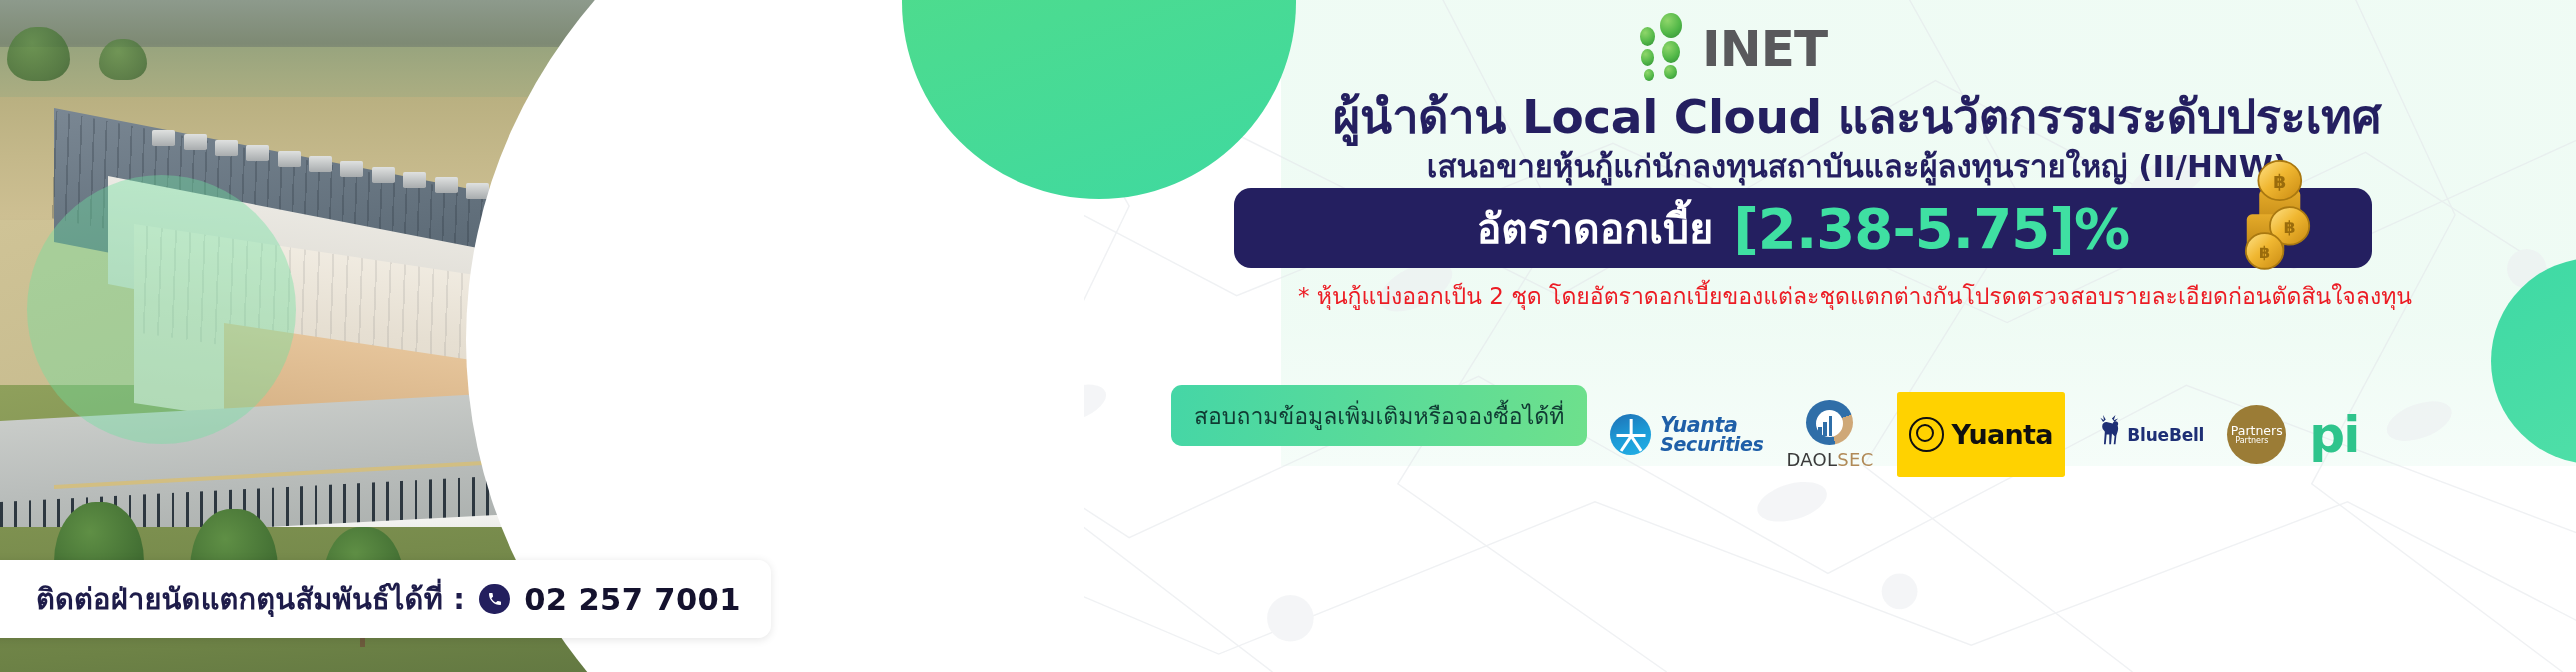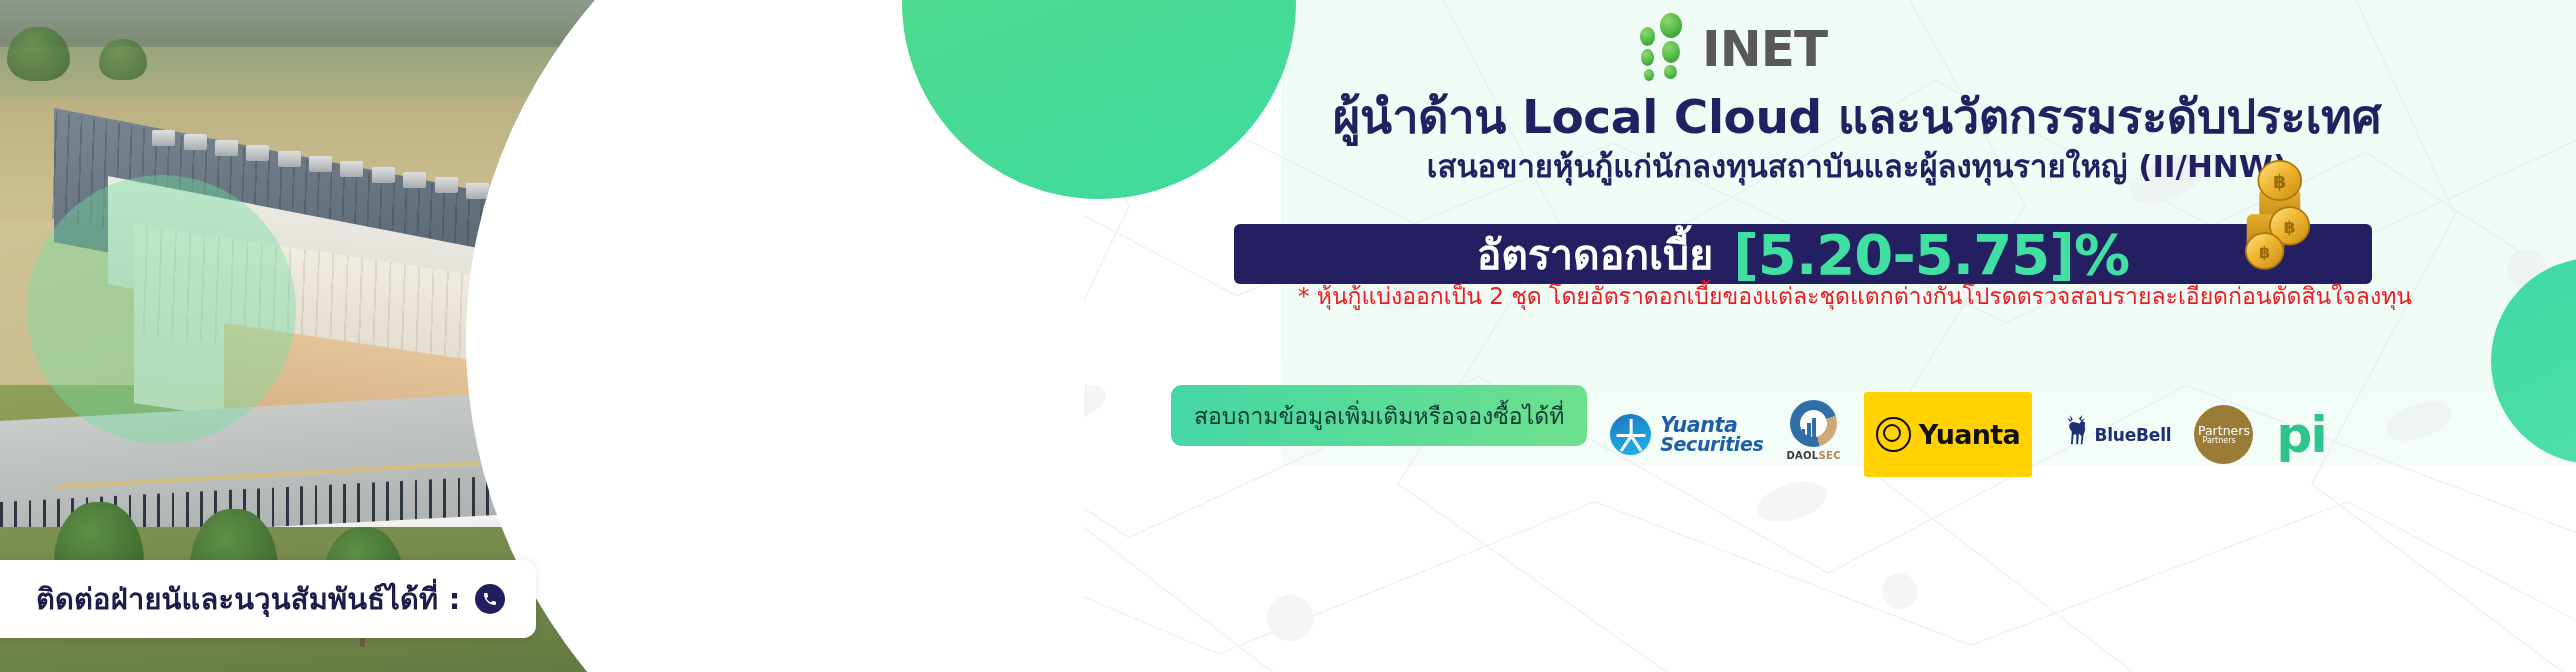--- a/index.html
+++ b/index.html
@@ -146,23 +146,23 @@
     position:absolute;left:0;top:79px;width:1438px;text-align:center;
     font-size:47px;font-weight:700;color:#241f60;letter-spacing:-0.4px;white-space:nowrap;
   }
   .subhead{
     position:absolute;left:0;top:141px;width:1438px;text-align:center;
     font-size:31px;font-weight:700;color:#241f60;white-space:nowrap;
   }
 
   
   .rate-bar{
-    position:absolute;left:96px;top:188px;width:1138px;height:60px;
-    background:#241f60;border-radius:6px;
-    display:flex;align-items:center;justify-content:center;gap:20px;margin-top:36px;
+    position:absolute;left:96px;top:188px;width:1138px;height:80px;
+    background:#241f60;border-radius:17px;
+    display:flex;align-items:center;justify-content:center;gap:20px;
   }
   .rate-label{font-size:41px;font-weight:700;color:#ffffff;white-space:nowrap;}
   .rate-value{font-size:56px;font-weight:700;color:#3fe0a2;white-space:nowrap;letter-spacing:-0.9px;}
   .coins{position:absolute;left:1057px;top:159px;width:116px;height:116px;}
 
   .disclaimer{
     position:absolute;left:-76px;top:278px;width:1586px;text-align:center;
     font-size:23px;font-weight:400;color:#ec1c24;white-space:nowrap;
   }
   .dateline{
@@ -200,21 +200,21 @@
   .yuanta-txt span{display:block;font-size:19px;font-style:italic;font-weight:700;color:#1f5fa8;letter-spacing:-0.4px;}
 
   
   .daol{display:flex;flex-direction:column;align-items:center;gap:3.6px;}
   .daol-mark{position:relative;width:47px;height:47px;border-radius:50%;
     background:conic-gradient(from -10deg,#2f6ea8 0deg 80deg,#cfa878 80deg 175deg,#2f6ea8 175deg 360deg);}
   .daol-mark::after{content:"";position:absolute;left:10px;top:10px;width:27px;height:27px;
     border-radius:50%;background:#fff;}
   .daol-bars{position:absolute;left:11.6px;bottom:9px;display:flex;align-items:flex-end;gap:1.8px;z-index:2;}
   .daol-bars i{display:block;width:3.6px;background:#2f6ea8;}
-  .daol-txt{font-size:10px;font-weight:700;color:#3a3a3a;letter-spacing:0.3px;white-space:nowrap;}
+  .daol-txt{font-size:18px;font-weight:400;color:#3a3a3a;letter-spacing:0.3px;white-space:nowrap;}
   .daol-txt em{font-style:normal;color:#b18a58;}
 
   
   .maybank{background:#ffd200;border-radius:2.7px;padding:7.2px 12.5px;display:flex;align-items:center;gap:8px;}
   .mb-mark{width:30.5px;height:30.5px;border-radius:50%;background:#ffd200;border:2.7px solid #101010;
     position:relative;}
   .mb-mark::after{content:"";position:absolute;left:4.5px;top:4.5px;width:14.3px;height:14.3px;border-radius:50%;
     border:2.7px solid #101010;}
   .mb-txt{font-size:27px;font-weight:700;color:#101010;letter-spacing:-0.7px;}
 
@@ -312,26 +312,27 @@
     </div>
     <div class="photo-mask"></div>
     <div class="photo-mask2"></div>
   </div>
 
   <div class="circ-left-lite"></div>
   <div class="circ-top"></div>
   <div class="circ-right"></div>
 
   <div class="contact">
-    <span class="contact-label">ติดต่อฝ่ายนัและนวุนสัมพันธ์ได้ที่ :</span>
+    <span class="contact-label">ติดต่อฝ่ายนัดแตกตุนสัมพันธ์ได้ที่ :</span>
     <span class="phone-badge">
       <svg viewBox="0 0 24 24">
           <path d="M6.6 10.8c1.4 2.8 3.8 5.1 6.6 6.6l2.2-2.2c.3-.3.7-.4 1-.2 1.2.4 2.4.6 3.6.6.6 0 1 .4 1 1V20c0 .6-.4 1-1 1C10.6 21 3 13.4 3 4c0-.6.4-1 1-1h3.5c.6 0 1 .4 1 1 0 1.3.2 2.5.6 3.6.1.3 0 .7-.2 1l-2.3 2.2z"></path>
         </svg>
     </span>
+    <span class="contact-num">02 257 7001</span>
   </div>
 
   <div class="content">
 
     <div class="logo-row">
       <span class="logo-dots">
         <i style="left:0px;top:14.3px;width:15.2px;height:19px;"></i>
         <i style="left:0.9px;top:36px;width:13.4px;height:17px;"></i>
         <i style="left:3.6px;top:56px;width:10.8px;height:12.5px;"></i>
         <i style="left:20px;top:0px;width:21.5px;height:25px;"></i>
@@ -339,21 +340,21 @@
         <i style="left:24px;top:52px;width:12.5px;height:14.3px;"></i>
       </span>
       <span class="logo-word">INET</span>
     </div>
 
     <div class="headline">ผู้นำด้าน Local Cloud และนวัตกรรมระดับประเทศ</div>
     <div class="subhead">เสนอขายหุ้นกู้แก่นักลงทุนสถาบันและผู้ลงทุนรายใหญ่ (II/HNW)</div>
 
     <div class="rate-bar">
       <span class="rate-label">อัตราดอกเบี้ย</span>
-      <span class="rate-value">[5.20-5.75]%</span>
+      <span class="rate-value">[2.38-5.75]%</span>
     </div>
 
     <svg class="coins" viewBox="0 0 130 130">
       <defs>
         <linearGradient id="gc" x1="0" y1="0" x2="1" y2="1">
           <stop offset="0%" stop-color="#ffe38a"></stop>
             <stop offset="45%" stop-color="#f0b731"></stop>
             <stop offset="100%" stop-color="#c98a12"></stop>
         </linearGradient>
         <linearGradient id="gs" x1="0" y1="0" x2="0" y2="1">

